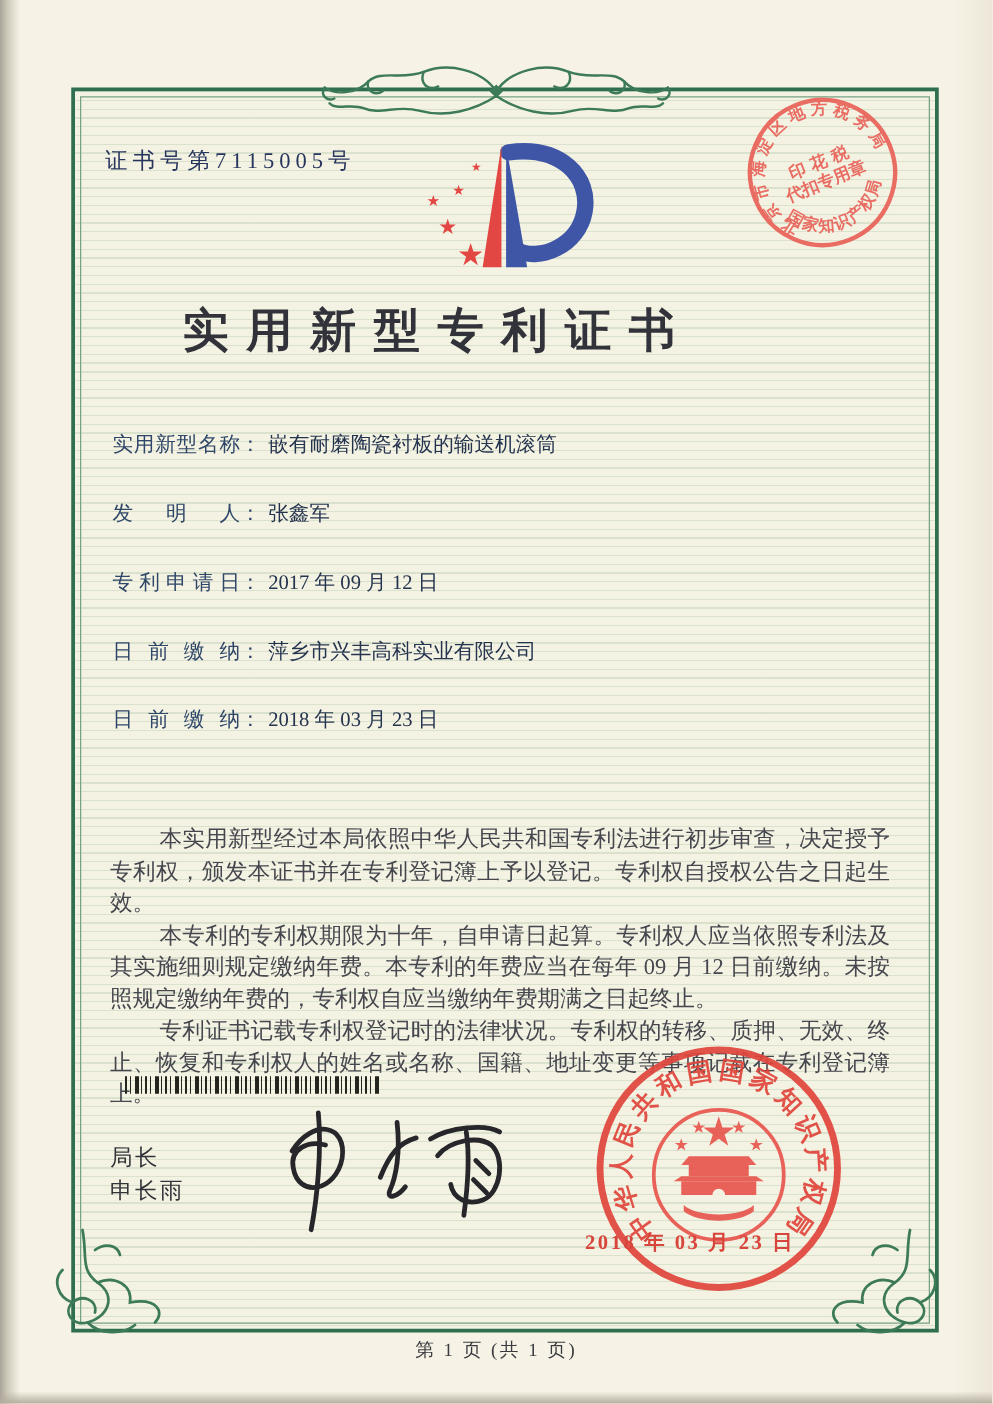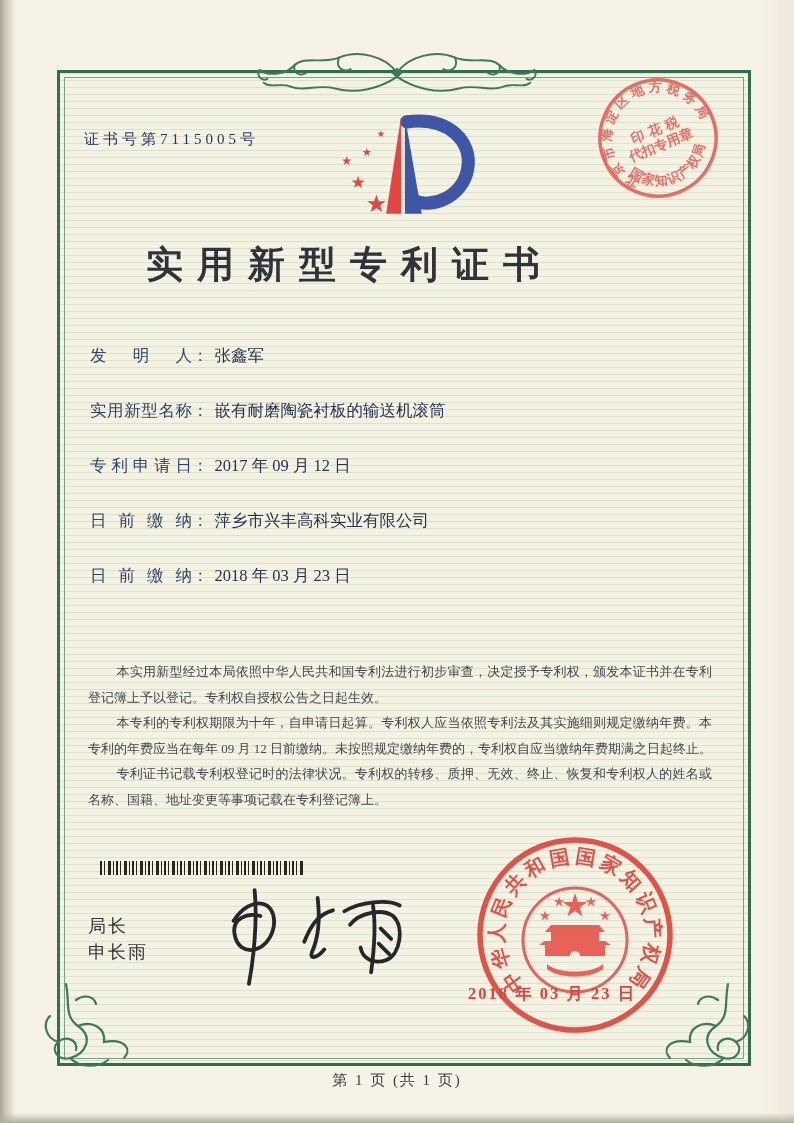--- a/index.html
+++ b/index.html
@@ -29,22 +29,22 @@
   }
   .frame-inner{
     position:absolute;inset:4px;border:1px solid #76a286;
   }
   .ornament-top{position:absolute;left:242px;top:44px;width:310px;height:58px;z-index:3;}
   .corner-flourish{position:absolute;width:100px;height:100px;z-index:3;}
   .corner-bl{left:36px;top:980px;}
   .corner-br{left:658px;top:980px;transform:scaleX(-1);}
   
   .cert-number{
-    position:absolute;left:84px;top:130px;
-    font-size:15px;letter-spacing:4px;color:#27355e;z-index:4;
+    position:absolute;left:84px;top:116px;
+    font-size:18px;letter-spacing:4px;color:#27355e;z-index:4;
   }
   .cnipa-logo{position:absolute;left:328px;top:106px;width:150px;height:118px;z-index:4;}
   .doc-title{
     position:absolute;left:0;top:240px;width:700px;text-align:center;
     font-size:37px;font-weight:600;letter-spacing:14px;color:#32333a;z-index:4;
   }
   
   .fields{
     position:absolute;left:90px;top:345px;width:620px;z-index:4;
     display:flex;flex-direction:column;gap:33px;
@@ -54,21 +54,21 @@
   .flabel{
     display:inline-block;width:102px;
     text-align:justify;text-align-last:justify;text-justify:inter-character;
     color:#2e4668;vertical-align:top;
   }
   .fcolon{color:#2e4668;}
   .fvalue{color:#24344f;margin-left:6px;}
   
   .body-text{
     position:absolute;left:88px;top:659px;width:624px;z-index:4;
-    font-size:13px;line-height:25.5px;color:#45464e;text-align:justify;
+    font-size:18px;line-height:25.5px;color:#45464e;text-align:justify;
   }
   .body-text p{margin:0;text-indent:2.2em;}
   
   .barcode{
     position:absolute;left:100px;top:861px;width:204px;height:14px;z-index:4;
     background:repeating-linear-gradient(90deg,
       #25251f 0 2px, rgba(0,0,0,0) 2px 4px,
       #25251f 4px 5px, rgba(0,0,0,0) 5px 8px,
       #25251f 8px 11px, rgba(0,0,0,0) 11px 13px,
       #25251f 13px 14px, rgba(0,0,0,0) 14px 16px);
@@ -152,24 +152,24 @@
     <text x="24" y="84" font-size="18" fill="#e34744">★</text>
     <text x="14" y="60" font-size="13" fill="#e34744">★</text>
     <text x="36" y="50" font-size="12" fill="#e34744">★</text>
     <text x="52" y="30" font-size="10" fill="#e34744">★</text>
   </svg>
 
   <div class="doc-title">实用新型专利证书</div>
 
   <div class="fields">
     <div class="field-row">
+      <span class="flabel">实用新型名称</span><span class="fcolon">：</span><span class="fvalue">嵌有耐磨陶瓷衬板的输送机滚筒</span>
+    </div>
+    <div class="field-row">
       <span class="flabel">发明人</span><span class="fcolon">：</span><span class="fvalue">张鑫军</span>
-    </div>
-    <div class="field-row">
-      <span class="flabel">实用新型名称</span><span class="fcolon">：</span><span class="fvalue">嵌有耐磨陶瓷衬板的输送机滚筒</span>
     </div>
     <div class="field-row">
       <span class="flabel">专利申请日</span><span class="fcolon">：</span><span class="fvalue">2017 年 09 月 12 日</span>
     </div>
     <div class="field-row">
       <span class="flabel">日前缴纳</span><span class="fcolon">：</span><span class="fvalue">萍乡市兴丰高科实业有限公司</span>
     </div>
     <div class="field-row">
       <span class="flabel">日前缴纳</span><span class="fcolon">：</span><span class="fvalue">2018 年 03 月 23 日</span>
     </div>

